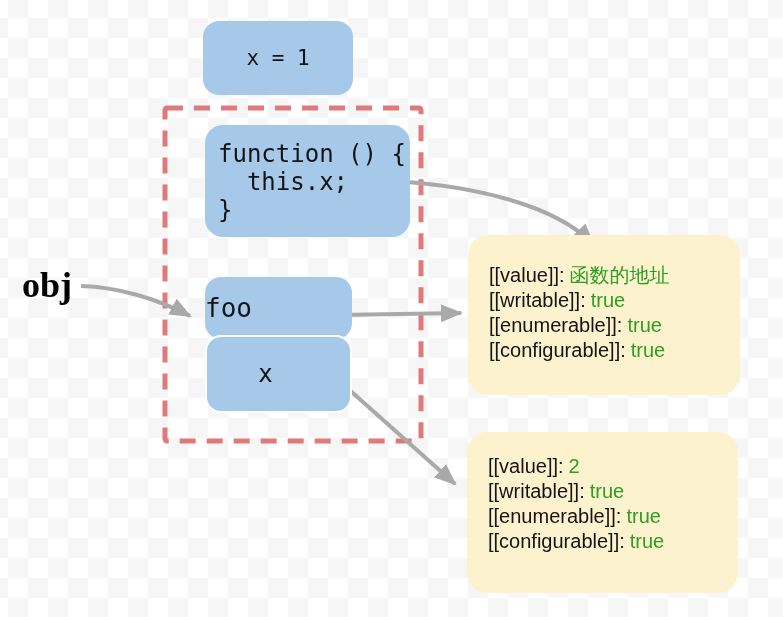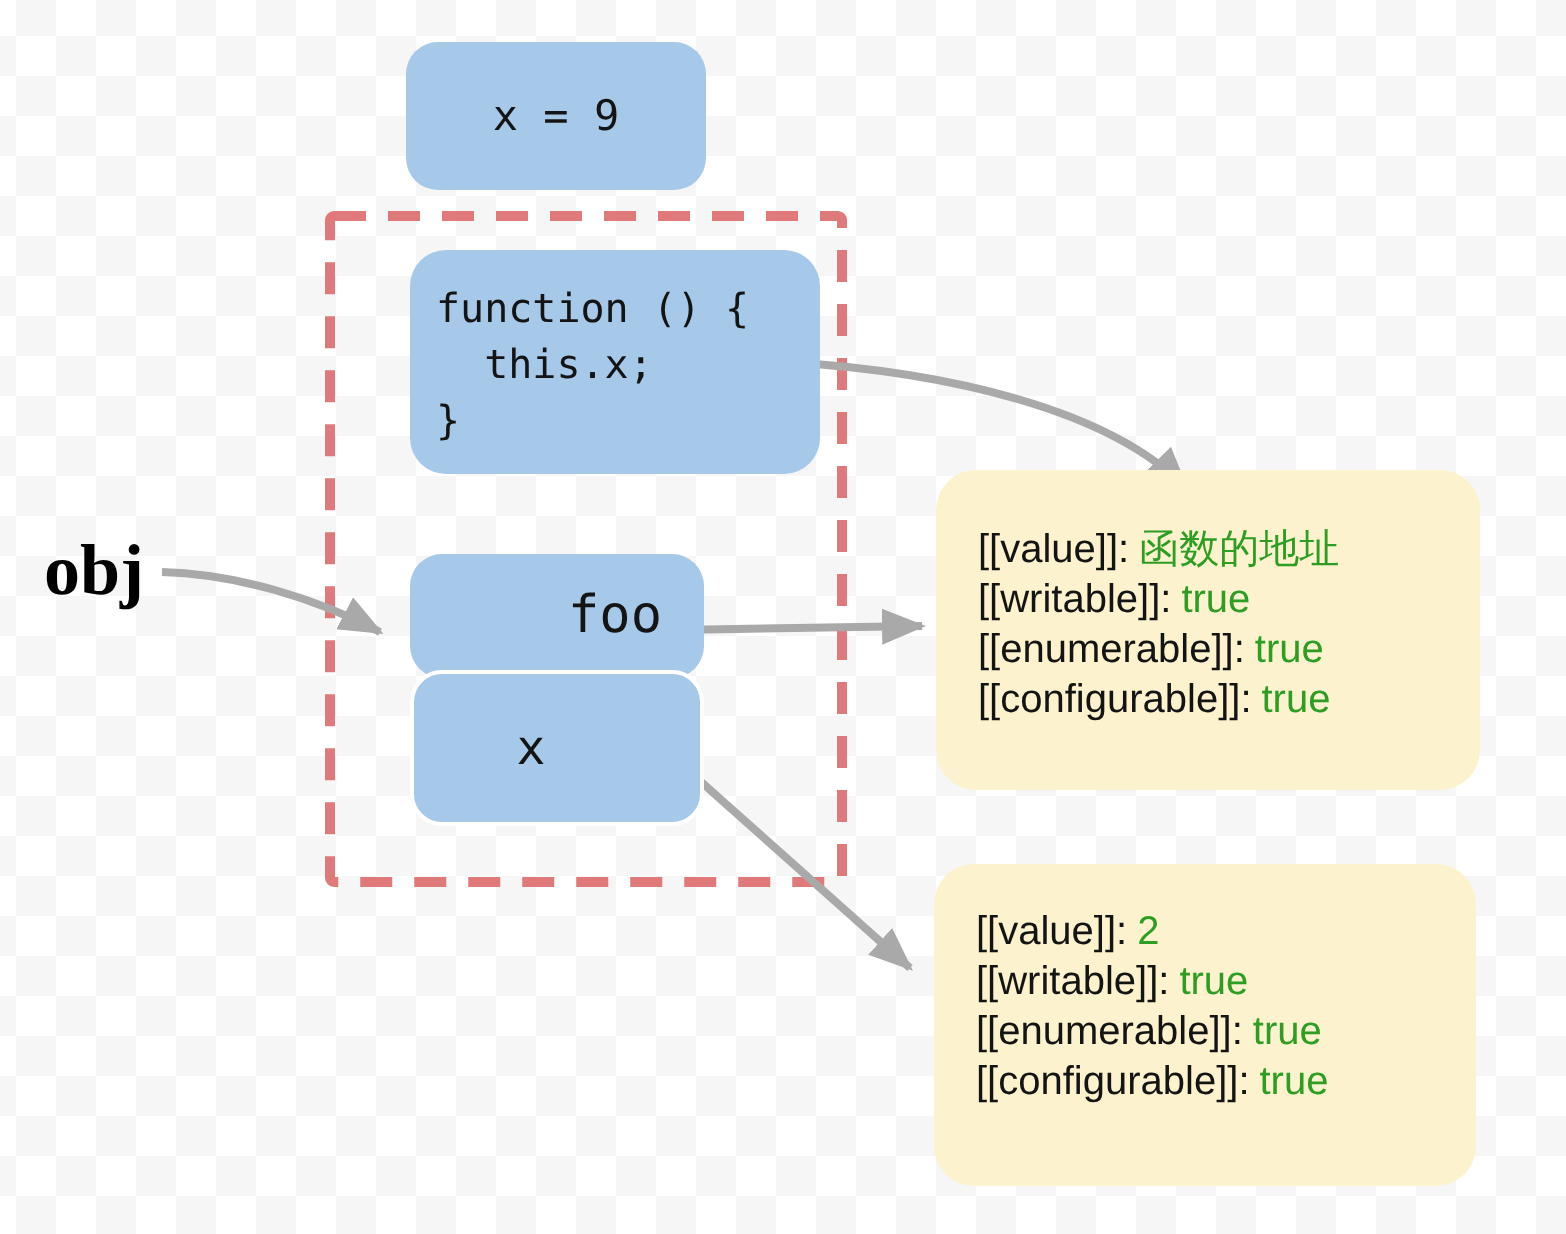--- a/index.html
+++ b/index.html
@@ -46,32 +46,32 @@
     border-radius: 16px;
     display: flex; align-items: center; justify-content: center;
     font-size: 21px;
   }
   .box-function {
     left: 205px; top: 125px;
     width: 205px; height: 112px;
     border-radius: 18px;
     margin: 0;
     padding: 15px 0 0 13px;
-    font-size: 20px;
+    font-size: 24px;
     line-height: 28px;
   }
   .box-function code {
     font-family: "DejaVu Sans Mono", monospace;
     white-space: pre;
   }
   .box-foo {
     left: 205px; top: 277px;
     width: 147px; height: 62px;
     border-radius: 16px;
-    display: flex; align-items: center; justify-content: flex-end;
+    display: flex; align-items: center; justify-content: flex-start;
     padding-right: 21px;
     font-size: 26px;
   }
   .box-x {
     left: 205px; top: 335px;
     width: 147px; height: 78px;
     border-radius: 16px;
     border: 2px solid #ffffff;
     display: flex; align-items: center; justify-content: center;
     padding-right: 26px;
@@ -121,21 +121,21 @@
     <path class="arrow" d="M 81 286 C 118 287, 158 299, 190 316" marker-end="url(#ah)"></path>
     <path class="arrow" d="M 394 181 C 475 186, 555 205, 593 244" marker-end="url(#ah)"></path>
     <path class="arrow" d="M 338 315 L 461 313" marker-end="url(#ah)"></path>
     <path class="arrow" d="M 336 378 L 455 484" marker-end="url(#ah)"></path>
     <circle class="dot" cx="394" cy="181" r="9.5"></circle>
     <circle class="dot" cx="336" cy="315" r="9.5"></circle>
     <circle class="dot" cx="335" cy="377" r="9.5"></circle>
   </svg>
 
   <div class="bluebox box-global">
-    <span>x = 9</span>
+    <span>x = 1</span>
   </div>
 
   <pre class="bluebox box-function"><code>function () {
   this.x;
 }</code></pre>
 
   <div class="bluebox box-foo">
     <span>foo</span>
   </div>
 

